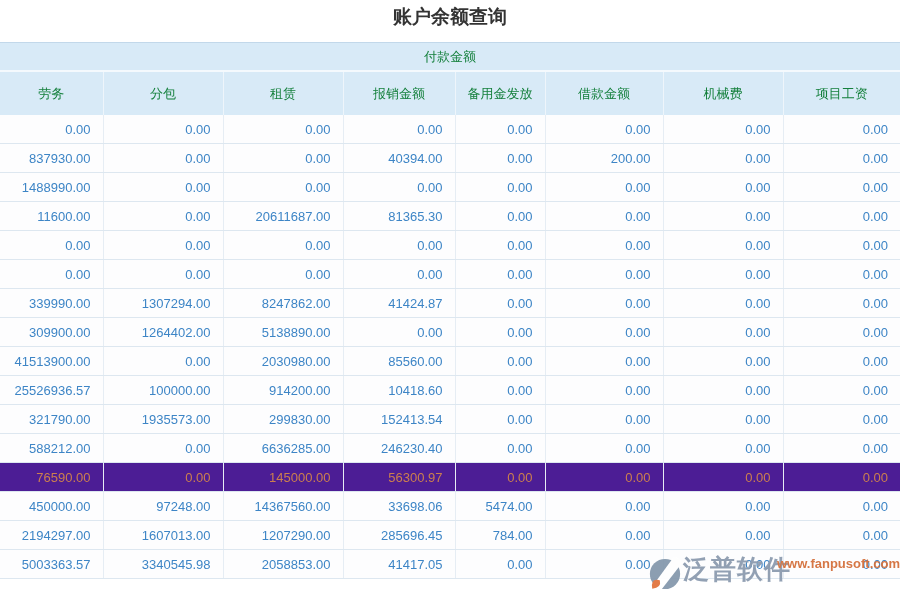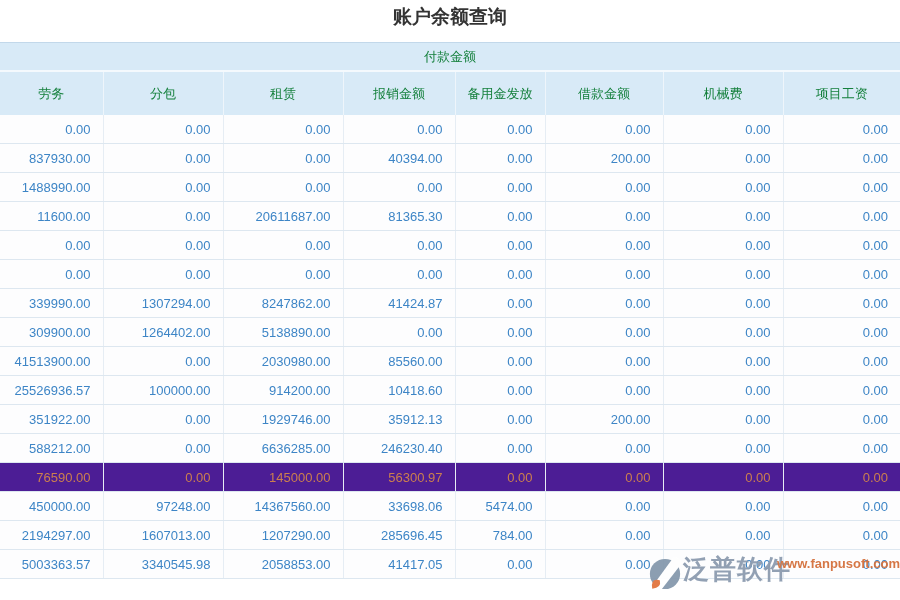--- a/index.html
+++ b/index.html
@@ -187,26 +187,26 @@
           <td>25526936.57</td>
           <td>100000.00</td>
           <td>914200.00</td>
           <td>10418.60</td>
           <td>0.00</td>
           <td>0.00</td>
           <td>0.00</td>
           <td>0.00</td>
         </tr>
         <tr>
-          <td>351922.00</td>
-          <td>0.00</td>
-          <td>1929746.00</td>
-          <td>35912.13</td>
-          <td>0.00</td>
-          <td>200.00</td>
+          <td>321790.00</td>
+          <td>1935573.00</td>
+          <td>299830.00</td>
+          <td>152413.54</td>
+          <td>0.00</td>
+          <td>0.00</td>
           <td>0.00</td>
           <td>0.00</td>
         </tr>
         <tr>
           <td>588212.00</td>
           <td>0.00</td>
           <td>6636285.00</td>
           <td>246230.40</td>
           <td>0.00</td>
           <td>0.00</td>

